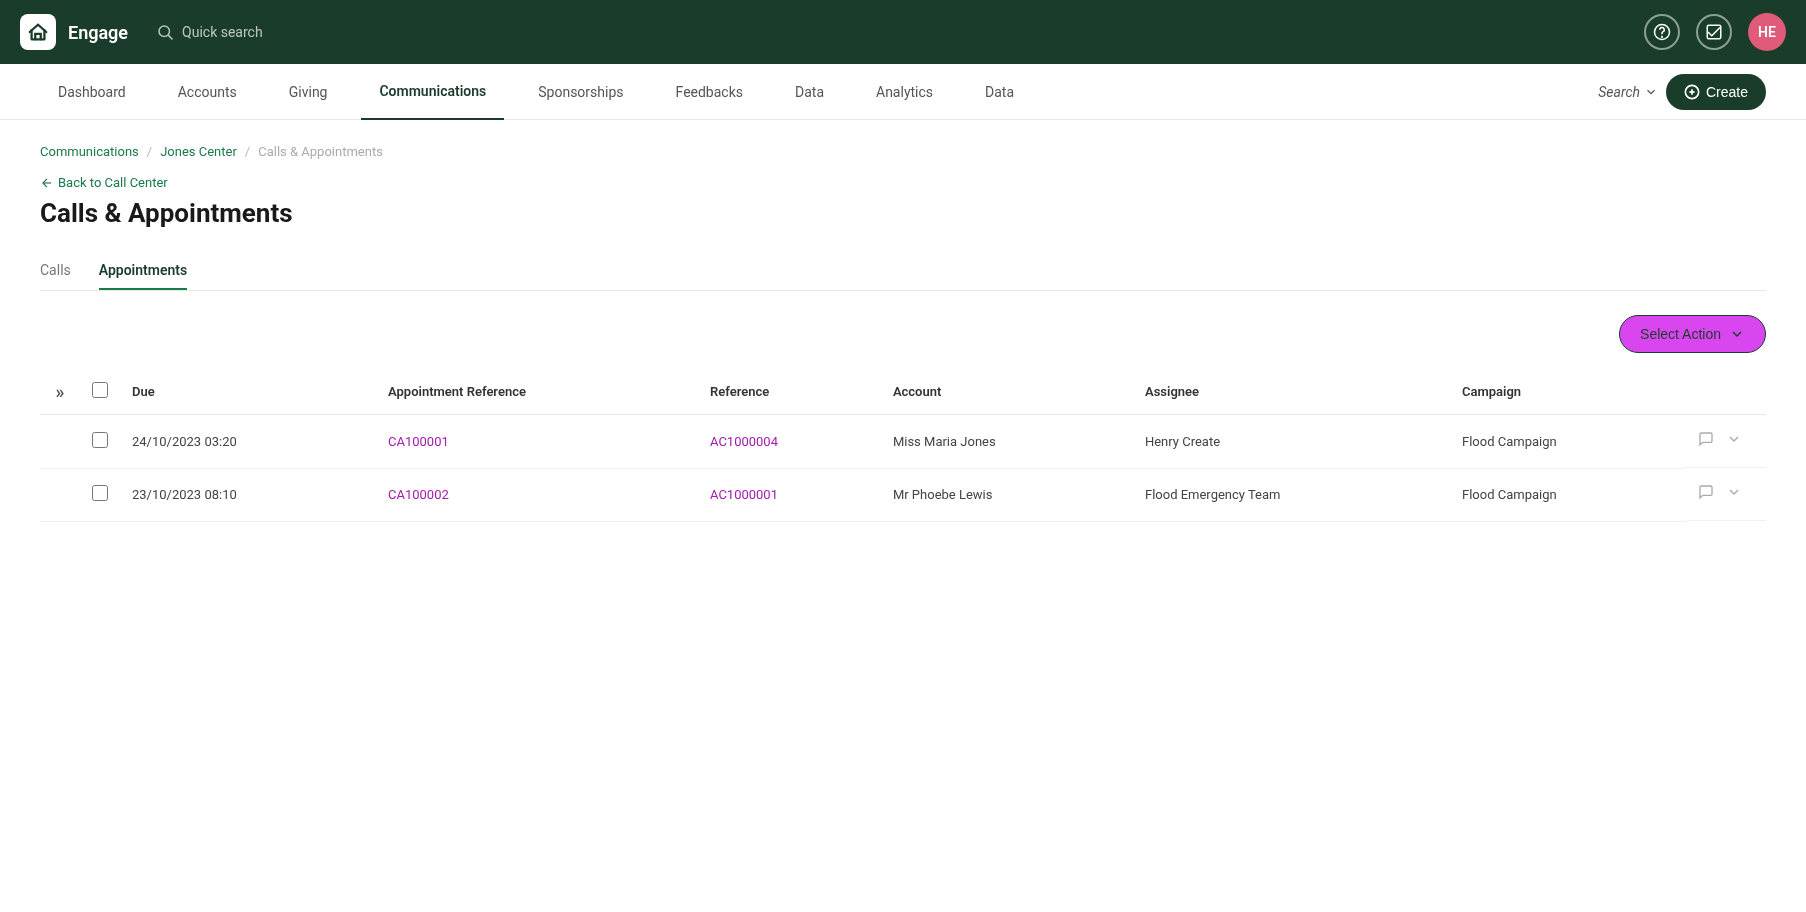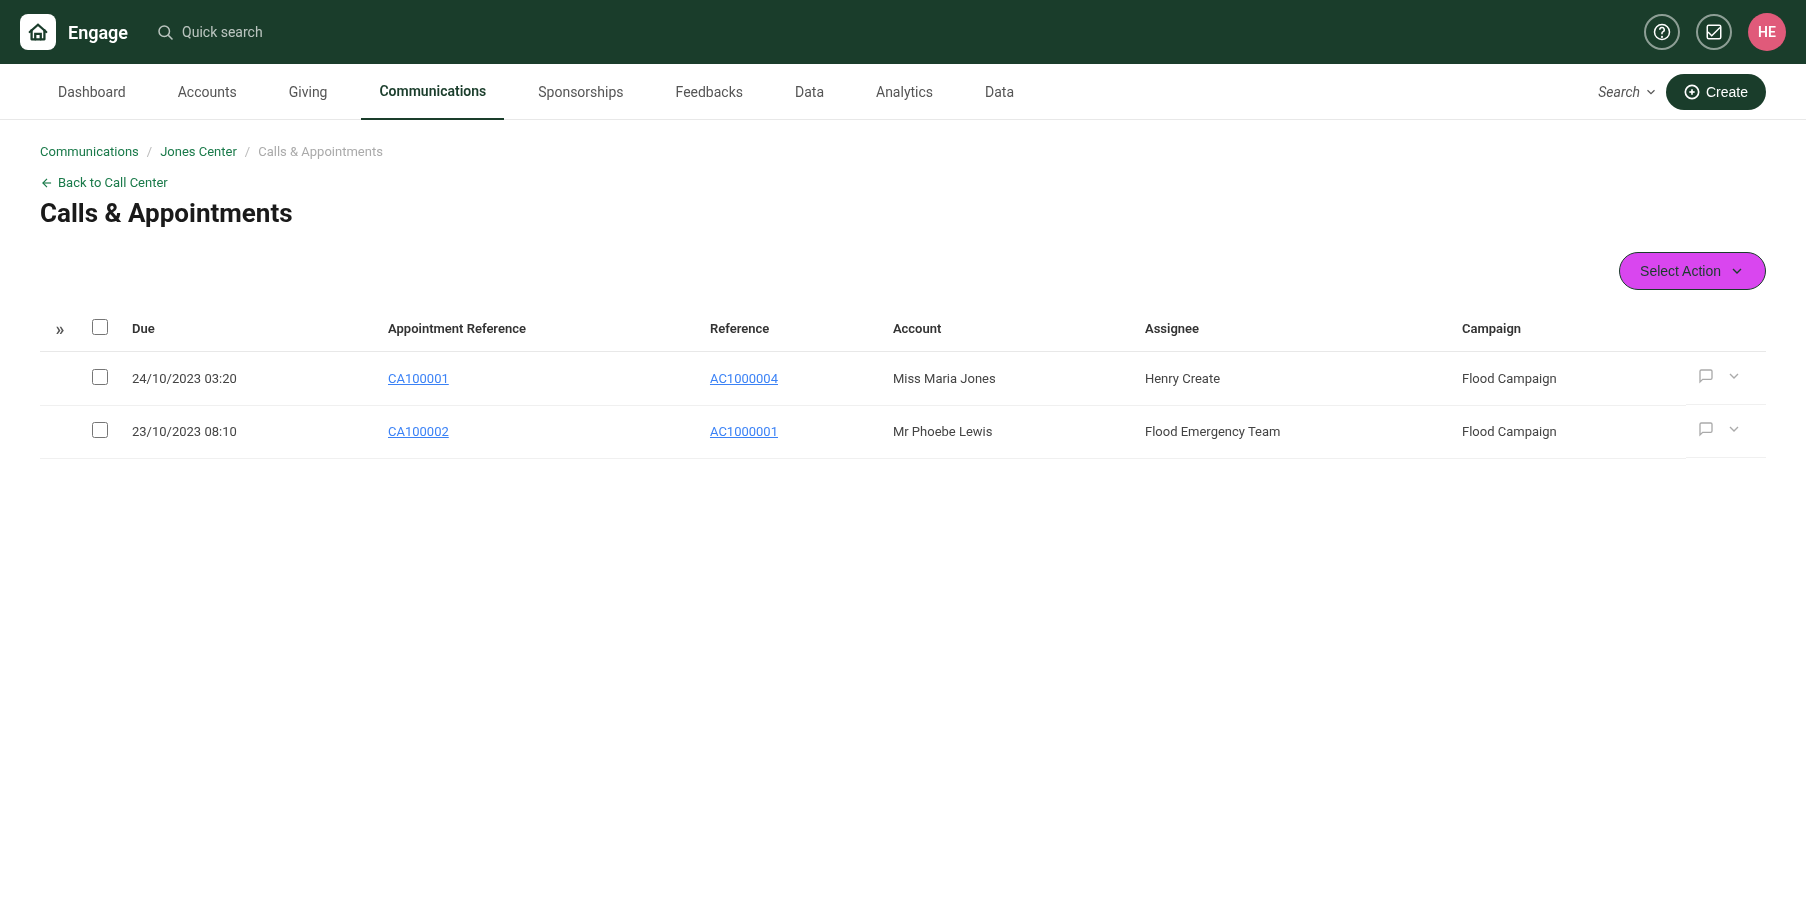--- a/index.html
+++ b/index.html
@@ -194,23 +194,22 @@
       font-weight: 600;
       color: #333;
     }
     .data-table td {
       padding: 16px 12px;
       font-size: 13px;
       color: #444;
       border-bottom: 1px solid #f0f0f0;
     }
     .data-table .link-cell {
-      color: #3b82f6;
-      cursor: pointer;
-      text-decoration: underline;
+      color: #a21caf;
+      cursor: pointer;
     }
     .checkbox-col { width: 40px; }
     .expand-col { width: 40px; }
     .actions-col { width: 80px; }
 
     .row-icon {
       color: #aaa;
       cursor: pointer;
       font-size: 16px;
     }
@@ -312,20 +311,24 @@
   <div class="back-link">
     <svg width="14" height="14" viewBox="0 0 24 24" fill="none" stroke="#1a7a4a" stroke-width="2">
       <line x1="19" y1="12" x2="5" y2="12"></line>
       <polyline points="12 19 5 12 12 5"></polyline>
     </svg>
     <span>Back to Call Center</span>
   </div>
 
   <h1 class="page-title">Calls &amp; Appointments</h1>
 
+  <div class="tabs">
+    <div class="tab">Calls</div>
+    <div class="tab active">Appointments</div>
+  </div>
 
   <div class="action-bar">
     <button class="select-action-btn">
       <span>Select Action</span>
       <svg width="16" height="16" viewBox="0 0 24 24" fill="none" stroke="currentColor" stroke-width="2">
         <polyline points="6 9 12 15 18 9"></polyline>
       </svg>
     </button>
   </div>
 

